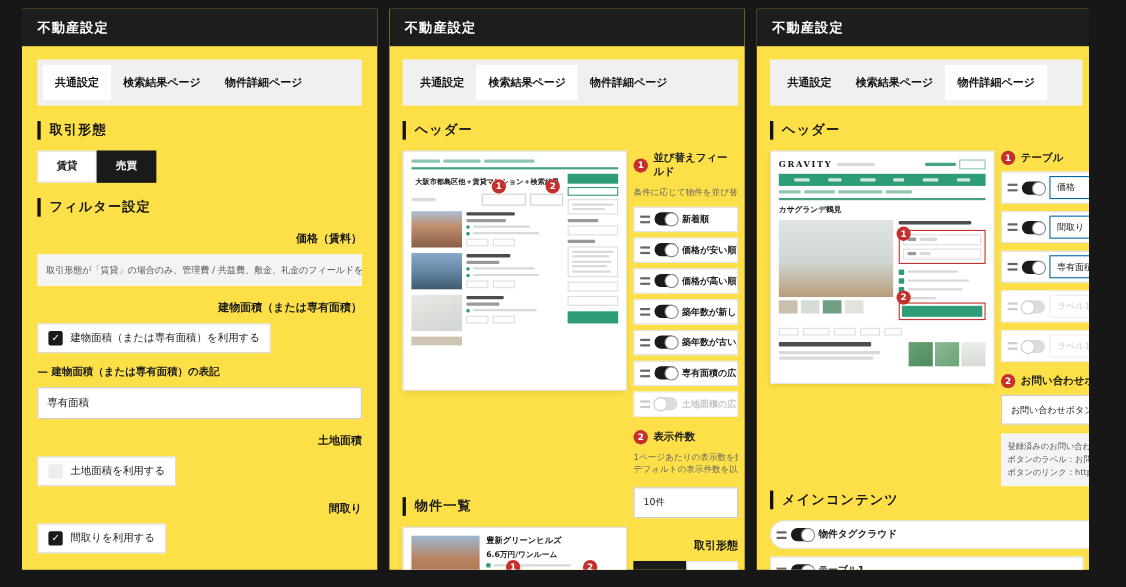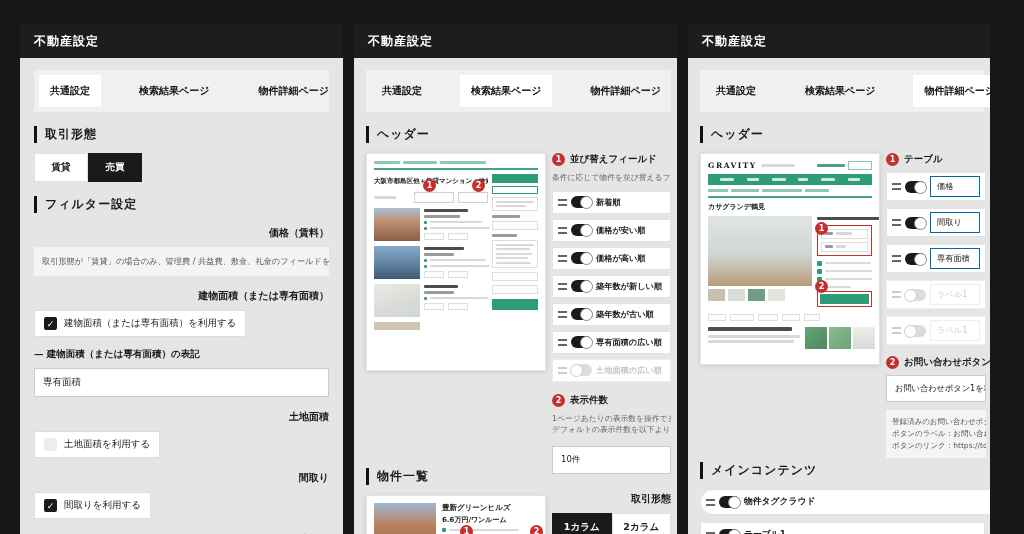--- a/index.html
+++ b/index.html
@@ -1,48 +1,48 @@
 <!DOCTYPE html>
 <html><head>
 <meta charset="utf-8">
 <style>
   * { margin:0; padding:0; box-sizing:border-box; }
   html,body { width:1024px; height:534px; }
   body { background:#171717; font-family:"DejaVu Sans","Liberation Sans",sans-serif; position:relative; overflow:hidden; color:#1a1a1a; }
 
-  .panel { position:absolute; top:24px; height:510px; background:#e5e5e5; overflow:hidden; }
+  .panel { position:absolute; top:8px; height:510px; background:#fde047; overflow:hidden; }
   .p1 { left:20px;  width:323px; }
   .p2 { left:354px; width:323px; }
   .p3 { left:688px; width:302px; }
 
   .titlebar { background:#1d1d1d; color:#fff; font-weight:bold; font-size:12px; height:34px; display:flex; align-items:center; padding:0 14px; letter-spacing:1px; }
   .pbody { padding:12px 6px 0 12px; }
   .p1 .pbody { padding:12px 14px 0 14px; }
 
-  .tabs { background:#f0f0f0; display:flex; padding:5px; margin-bottom:10px;gap:27px; }
+  .tabs { background:#f0f0f0; display:flex; padding:5px; margin-bottom:10px; }
   .tab { font-size:10px; font-weight:bold; padding:9px 11px; color:#111; white-space:nowrap; cursor:pointer; }
   .tab.active { background:#fff; }
 
   .sec { font-size:12px; font-weight:bold; border-left:3px solid #111; padding-left:8px; margin:14px 0 10px; letter-spacing:1px; }
   .sub { font-size:10px; font-weight:bold; margin:13px 0 7px;text-align:right; }
   .note { background:#f4f4f4; color:#555; font-size:8.2px; padding:8px; line-height:1.6; white-space:nowrap; overflow:hidden; }
 
   .cbbox { display:inline-flex; align-items:center; gap:7px; border:1px solid #ddd; padding:6px 9px; font-size:9.5px; background:#fff; }
   .cb { width:13px; height:13px; flex:none; background:#1a1a1a; color:#fff; font-size:9px; display:inline-flex; align-items:center; justify-content:center; border-radius:2px; }
   .cb.un { background:#ededed; }
 
   .fieldlabel { font-size:9.5px; font-weight:bold; margin:11px 0 7px; }
   .inp { border:1px solid #ccc; padding:7px 8px; font-size:9.5px; background:#fff; }
 
   .segs { display:flex; }
   .segbtn { font-size:9.5px; font-weight:bold; padding:7px 0; width:54px; text-align:center; border:1px solid #e2e2e2; background:#fff; cursor:pointer; }
   .segbtn.on { background:#1a1a1a; color:#fff; border-color:#1a1a1a; }
 
   .cols { display:flex; gap:6px; align-items:flex-start; }
-  .leftcol { width:180px; flex:none; }
+  .leftcol { width:204px; flex:none; }
   .rightcol { flex:1; min-width:0; }
   .p3 .rightcol { width:100px; flex:none; }
 
   .numhead { display:flex; align-items:center; gap:5px; font-size:9.5px; font-weight:bold; margin-bottom:6px; }
   .rc { width:13px; height:13px; flex:none; border-radius:50%; background:#c4302b; color:#fff; font-size:8px; font-weight:bold; display:inline-flex; align-items:center; justify-content:center; }
   .coldesc { font-size:7.8px; color:#666; line-height:1.5; white-space:nowrap; overflow:hidden; margin-bottom:7px; }
 
   .trow { display:flex; align-items:center; gap:4px; border:1px solid #e2e2e2; background:#fff; padding:4px 5px; margin-bottom:5px; height:23px; font-size:8.2px; font-weight:bold; white-space:nowrap; overflow:hidden; }
   .handle { width:9px; height:7px; flex:none; border-top:2px solid #666; border-bottom:2px solid #666; }
   .tog { width:21px; height:12px; flex:none; border-radius:6px; background:#1a1a1a; position:relative; }

